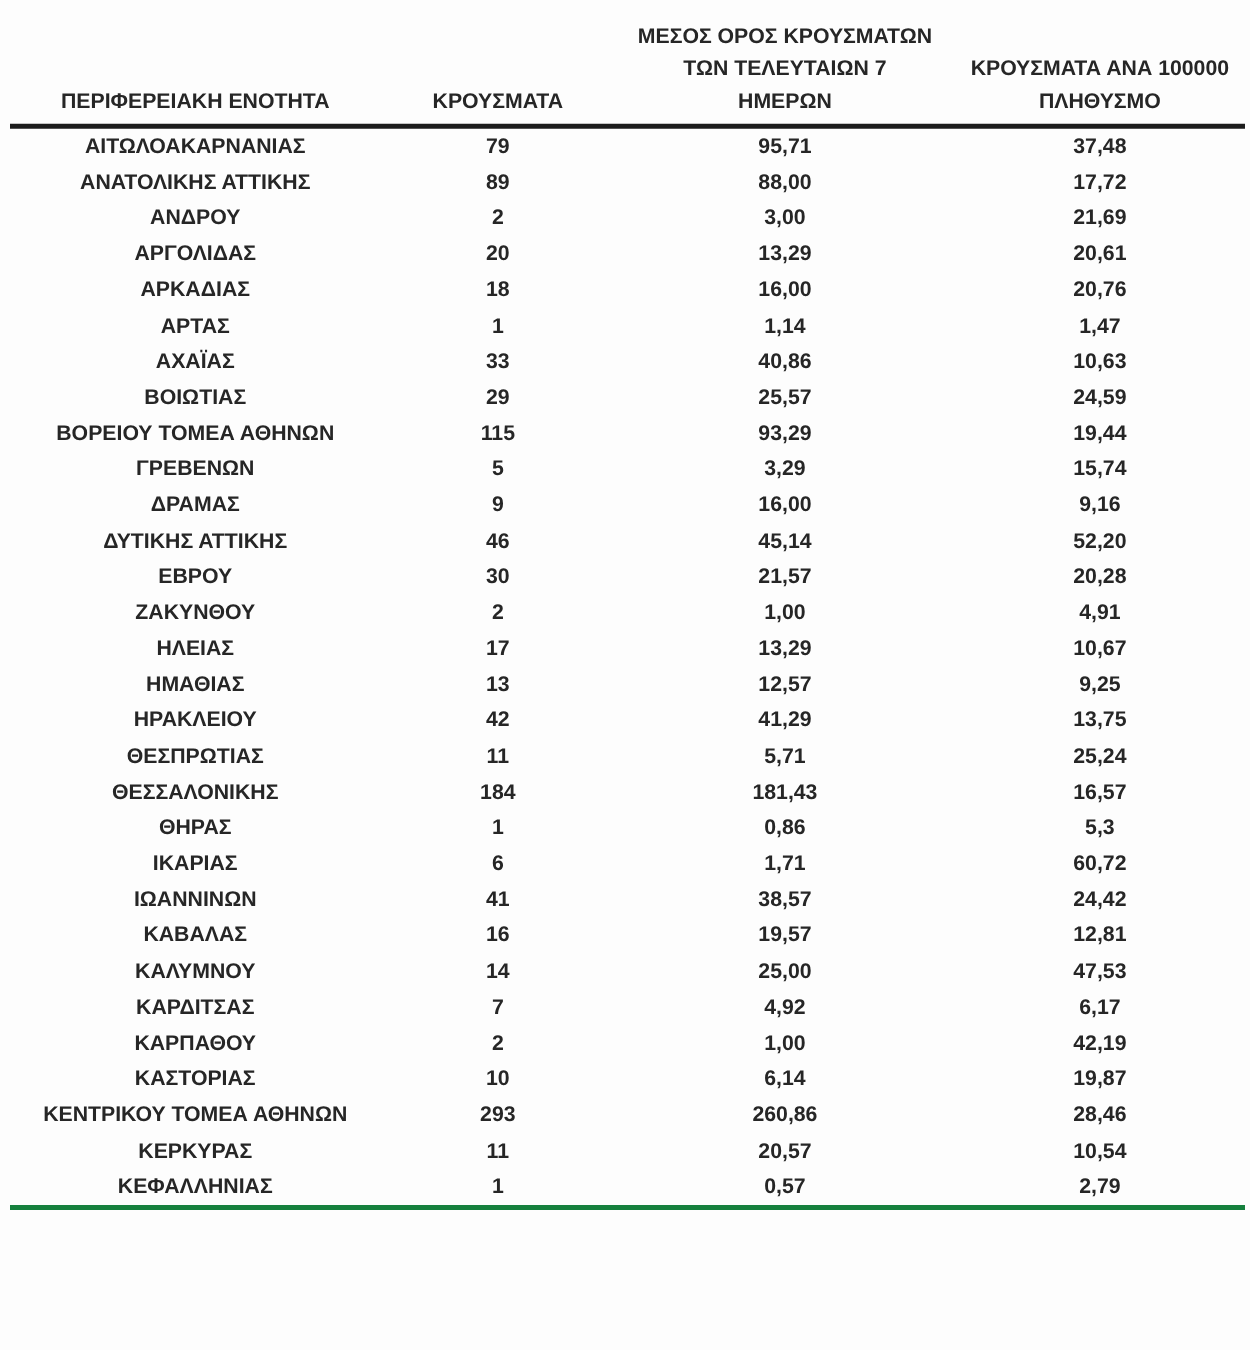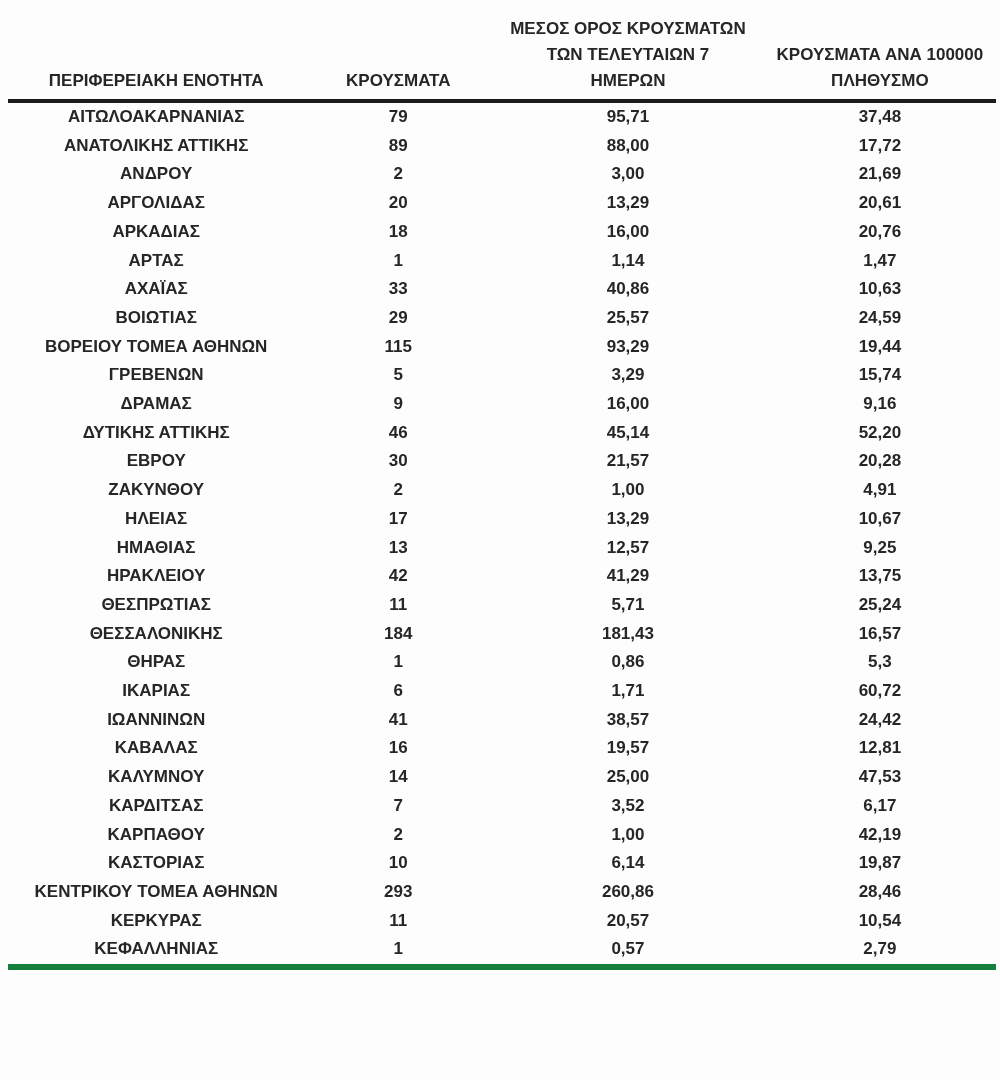--- a/index.html
+++ b/index.html
@@ -40,21 +40,21 @@
     border-bottom: 4px solid #1c1c1c;
   }
   thead th .hline {
     display: block;
   }
   tbody td {
     height: 28.7px;
     line-height: 28.7px;
   }
   tbody tr:last-child td {
-    border-bottom: 6px solid #15803d;
+    border-bottom: 4px solid #15803d;
   }
 </style>
 </head>
 <body>
 
 <table class="doc-table">
   <colgroup>
     <col class="c1">
     <col class="c2">
     <col class="c3">
@@ -247,21 +247,21 @@
   <tr>
     <td>ΚΑΛΥΜΝΟΥ</td>
     <td>14</td>
     <td>25,00</td>
     <td>47,53</td>
   </tr>
 
   <tr>
     <td>ΚΑΡΔΙΤΣΑΣ</td>
     <td>7</td>
-    <td>3,52</td>
+    <td>4,92</td>
     <td>6,17</td>
   </tr>
 
   <tr>
     <td>ΚΑΡΠΑΘΟΥ</td>
     <td>2</td>
     <td>1,00</td>
     <td>42,19</td>
   </tr>
 

